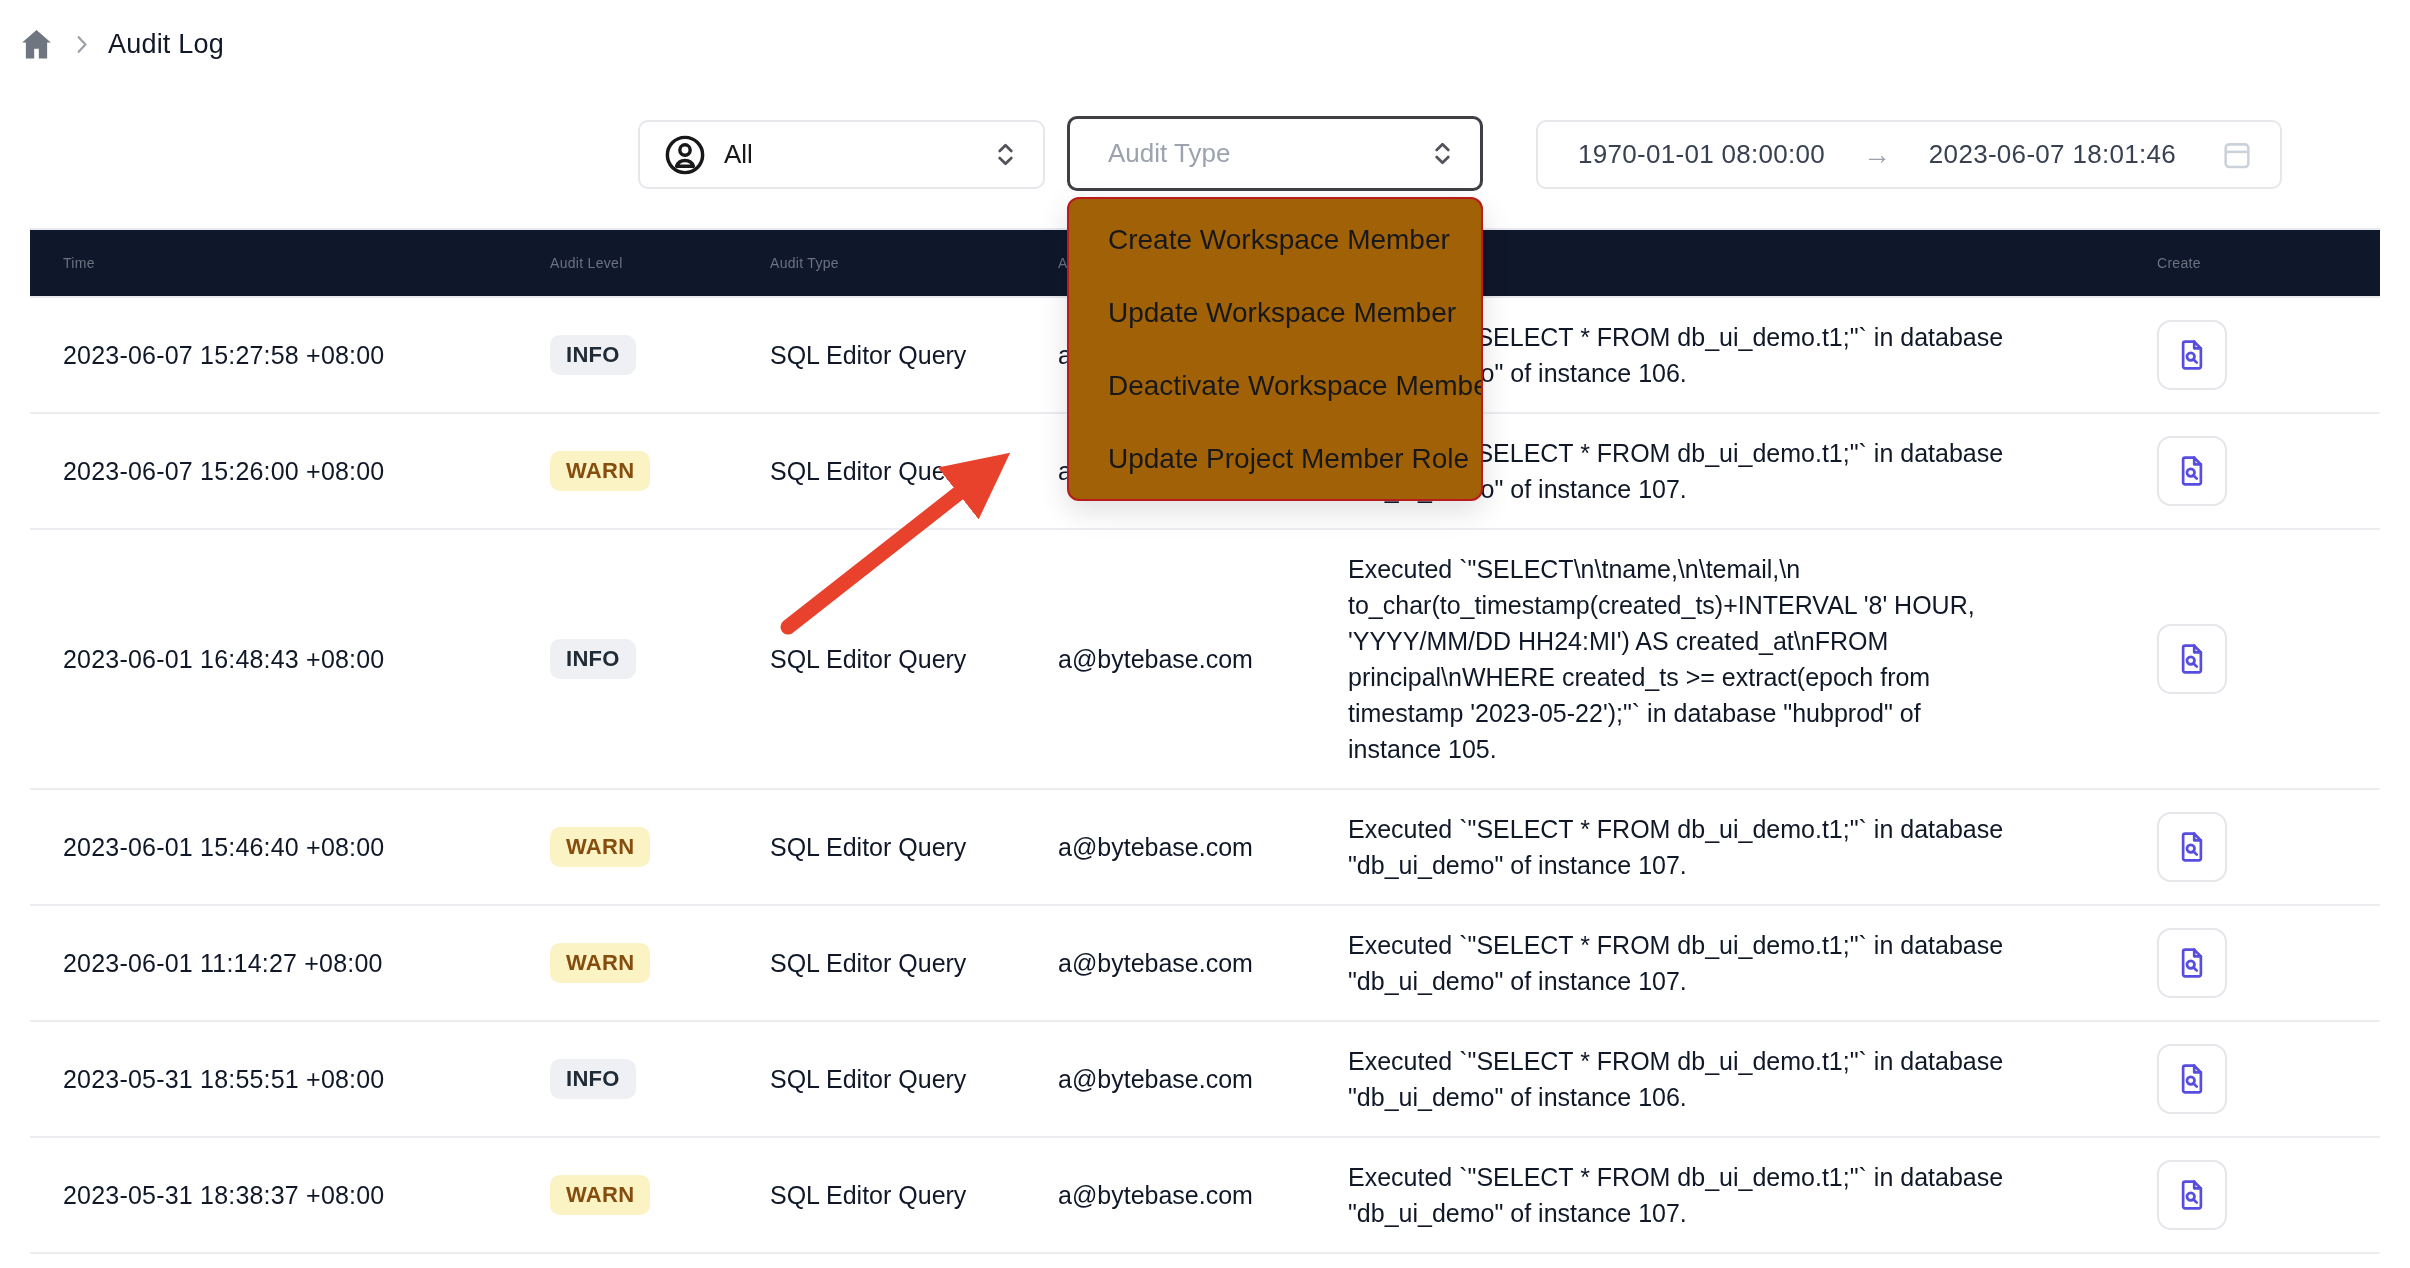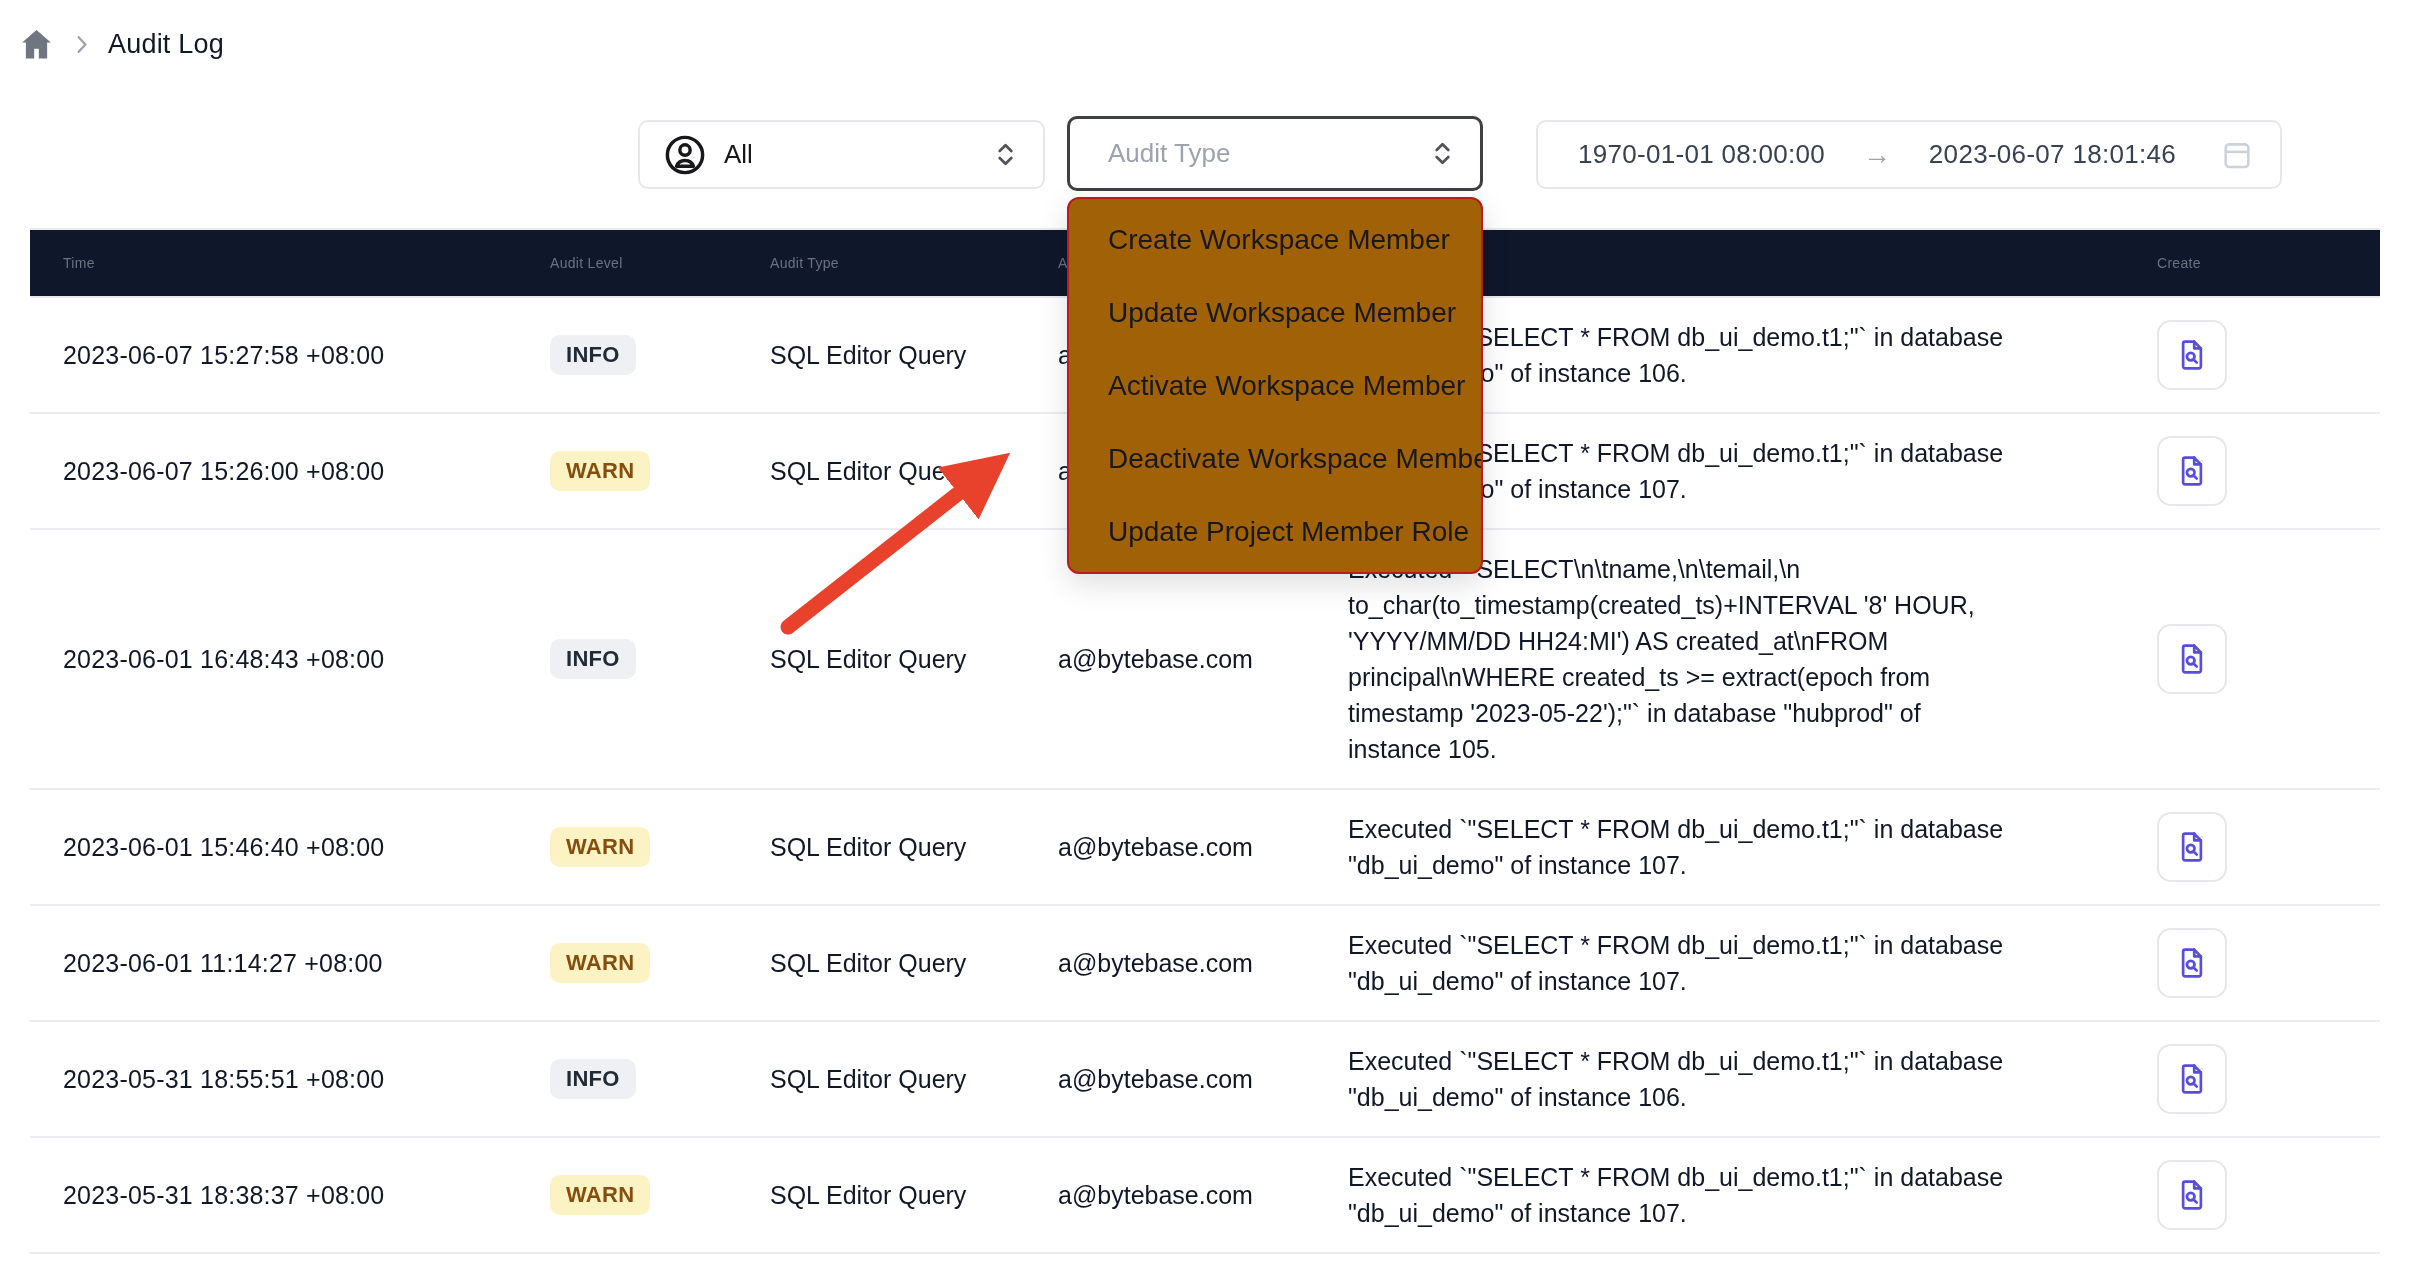--- a/index.html
+++ b/index.html
@@ -289,21 +289,20 @@
     </tr>
   <tr class="partial">
           <td colspan="6"></td>
         </tr>
       </tbody>
   </table>
 
   <div class="popup">
       <div class="menu-item">Create Workspace Member</div>
       <div class="menu-item">Update Workspace Member</div>
-      <div class="menu-item">Activate Workspace Member</div>
       <div class="menu-item">Deactivate Workspace Member</div>
       <div class="menu-item">Update Project Member Role</div>
     </div>
 
   <div class="arrow-layer">
     <svg width="310" height="250" viewBox="0 0 310 250">
       <defs>
         <marker id="ah" viewBox="0 0 10 10" refX="6.5" refY="5" markerWidth="4.4" markerHeight="4.4" orient="auto-start-reverse">
           <path d="M0 0 L10 5 L0 10 Z" fill="#e8422d"></path>
         </marker>

